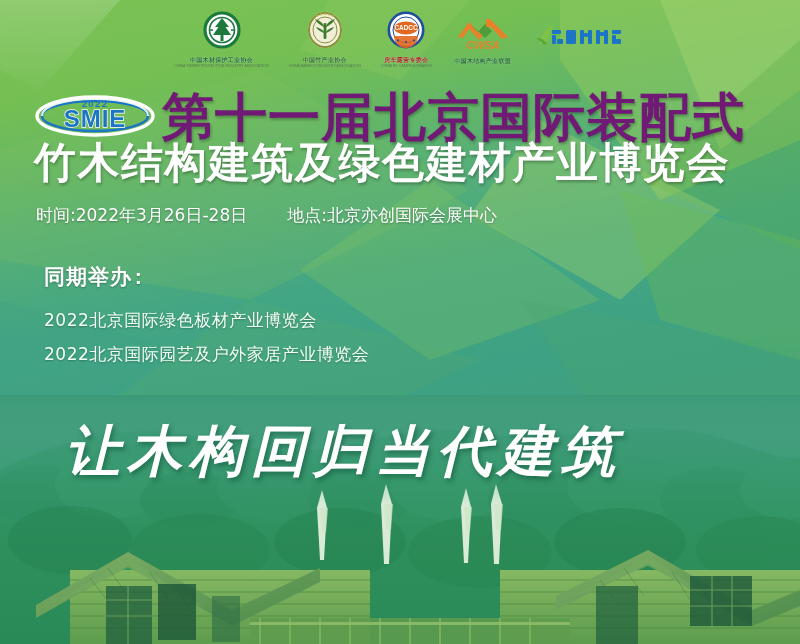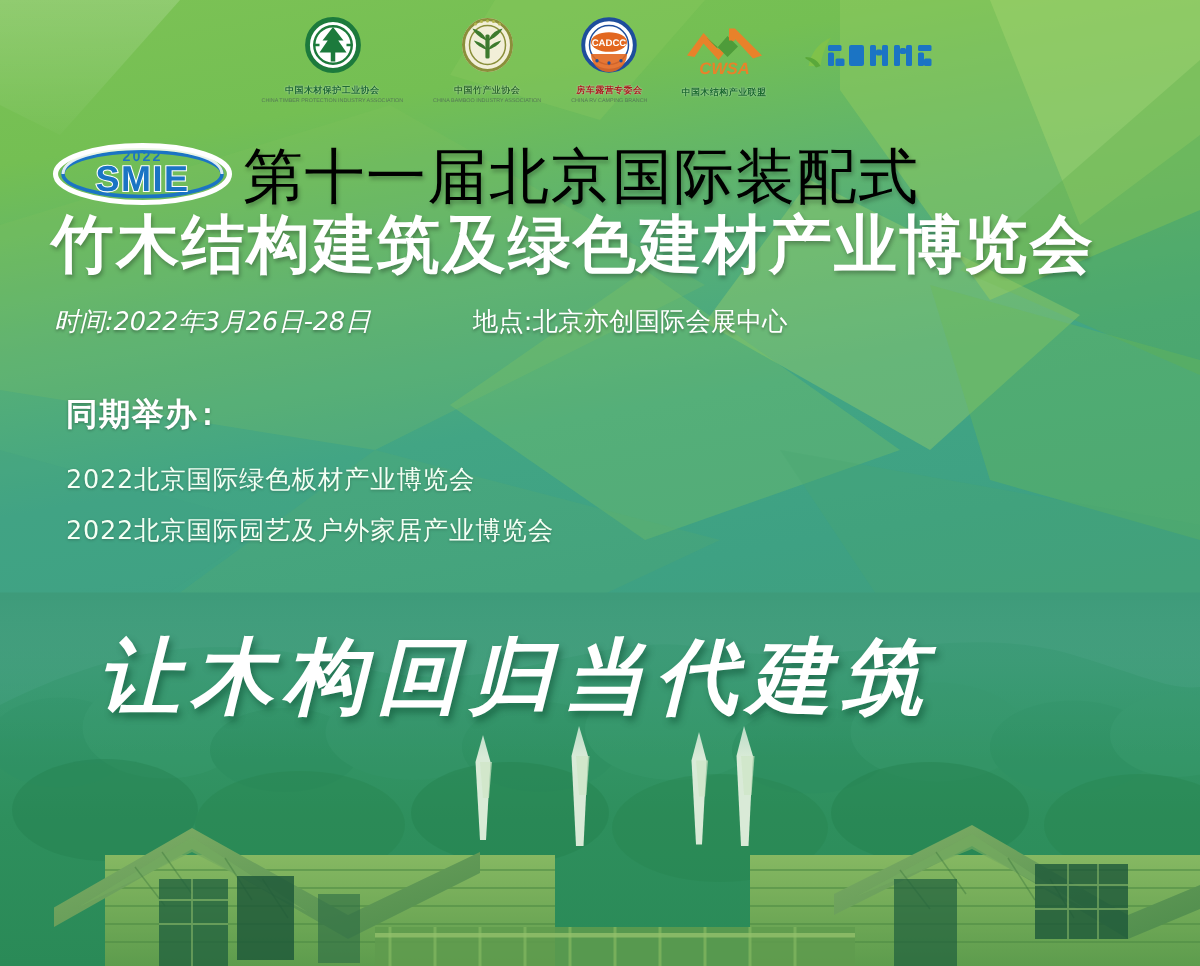--- a/index.html
+++ b/index.html
@@ -106,24 +106,24 @@
     top: 92px;
     left: 34px;
     display: flex;
     align-items: center;
     z-index: 5;
     text-align: right;
   }
   .smie-logo { flex: 0 0 auto; margin-right: 6px; }
   .title-1 {
     font-family: "DejaVu Sans", "Liberation Sans", sans-serif;
-    font-weight: normal;
-    font-size: 40px;
+    font-weight: bold;
+    font-size: 52px;
     line-height: 44px;
-    color: #000000;
+    color: #701a75;
     letter-spacing: 1px;
     text-shadow: 1px 2px 3px rgba(0,0,0,.28);
     white-space: nowrap;
   }
   .title-2 {
     position: absolute;
     top: 139px;
     left: 34px;
     font-family: "DejaVu Sans", "Liberation Sans", sans-serif;
     font-weight: bold;
@@ -145,21 +145,21 @@
     display: flex;
     align-items: baseline;
     z-index: 5;
     font-family: "DejaVu Sans", "Liberation Sans", sans-serif;
     font-size: 17px;
     line-height: 24px;
     color: #ffffff;
     text-shadow: 0 1px 2px rgba(0,0,0,.3);
     white-space: nowrap;
   }
-  .meta-date { margin-right: 68px; font-style: italic; }
+  .meta-date { margin-right: 40px; }
 
   
   .concurrent {
     position: absolute;
     top: 265px;
     left: 44px;
     z-index: 5;
   }
   .concurrent-head {
     font-family: Liberation Mono, monospace;

